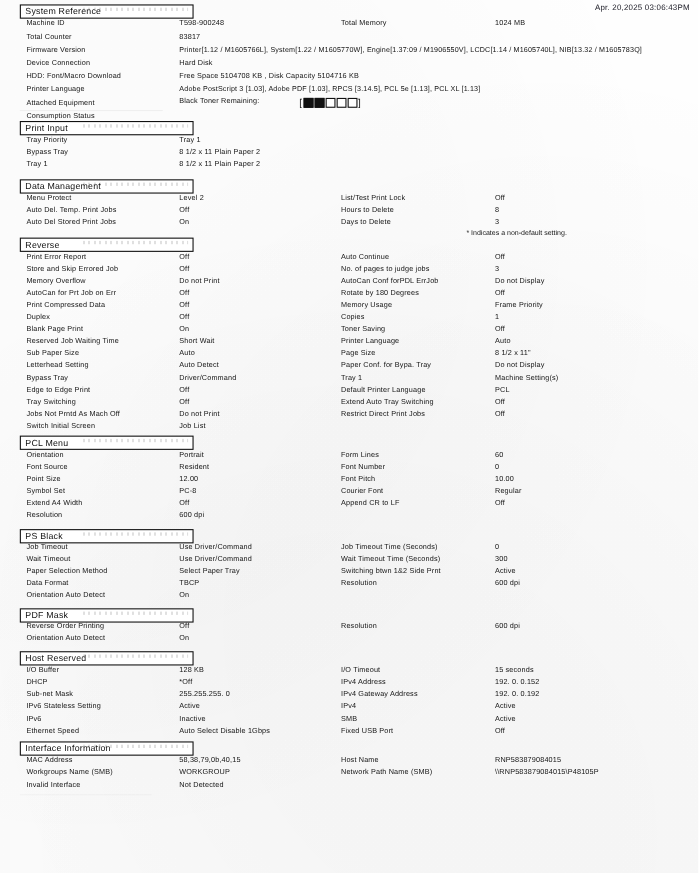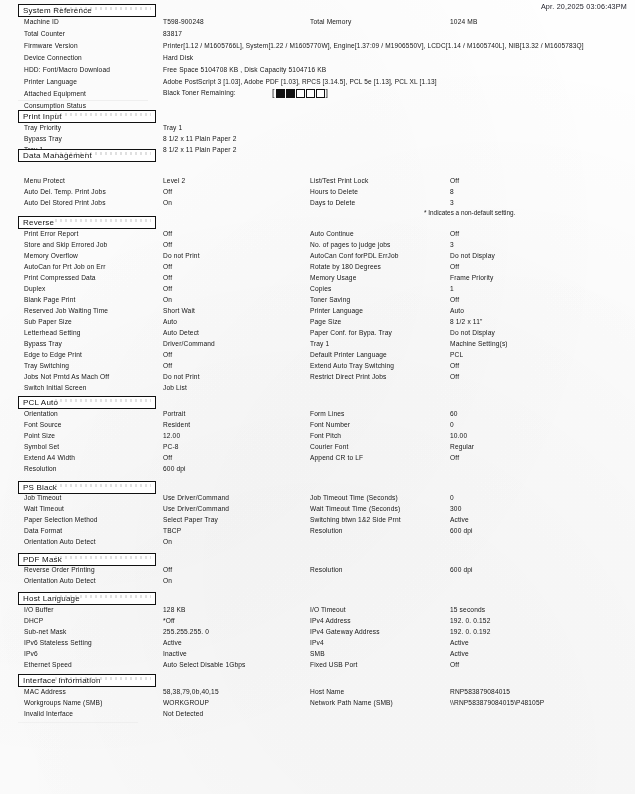--- a/index.html
+++ b/index.html
@@ -33,21 +33,21 @@
     right: 8px;
     font-size: 7.2px;
     letter-spacing: 0.2px;
     color: #20202a;
     white-space: nowrap;
   }
   
   .section-title {
     position: absolute;
     left: 18px;
-    width: 138px;
+    width: 158px;
     height: 13px;
     border: 1px solid #111;
     box-sizing: border-box;
     background: #fff;
   }
   .section-title span {
     position: absolute;
     left: 4px;
     top: 1px;
     font-size: 8px;
@@ -153,21 +153,21 @@
       <div class="section-title" style="top: 110px;">
         <span>Print Input</span>
         <div class="smudge"></div>
       </div>
       <div class="row lbl-l" style="top: 124px;">Tray Priority</div>
       <div class="row val-l" style="top: 124px;">Tray 1</div>
       <div class="row lbl-l" style="top: 135px;">Bypass Tray</div>
       <div class="row val-l" style="top: 135px;">8 1/2 x 11 Plain Paper 2</div>
       <div class="row lbl-l" style="top: 146px;">Tray 1</div>
       <div class="row val-l" style="top: 146px;">8 1/2 x 11 Plain Paper 2</div>
-      <div class="section-title" style="top: 149px;">
+      <div class="section-title" style="top: 163px;">
         <span>Data Management</span>
         <div class="smudge"></div>
       </div>
       <div class="row lbl-l" style="top: 177px;">Menu Protect</div>
       <div class="row val-l" style="top: 177px;">Level 2</div>
       <div class="row lbl-l" style="top: 188px;">Auto Del. Temp. Print Jobs</div>
       <div class="row val-l" style="top: 188px;">Off</div>
       <div class="row lbl-l" style="top: 199px;">Auto Del Stored Print Jobs</div>
       <div class="row val-l" style="top: 199px;">On</div>
       <div class="row lbl-r" style="top: 177px;">List/Test Print Lock</div>
@@ -232,21 +232,21 @@
       <div class="row val-r" style="top: 329px;">Do not Display</div>
       <div class="row lbl-r" style="top: 340px;">Tray 1</div>
       <div class="row val-r" style="top: 340px;">Machine Setting(s)</div>
       <div class="row lbl-r" style="top: 351px;">Default Printer Language</div>
       <div class="row val-r" style="top: 351px;">PCL</div>
       <div class="row lbl-r" style="top: 362px;">Extend Auto Tray Switching</div>
       <div class="row val-r" style="top: 362px;">Off</div>
       <div class="row lbl-r" style="top: 373px;">Restrict Direct Print Jobs</div>
       <div class="row val-r" style="top: 373px;">Off</div>
       <div class="section-title" style="top: 396px;">
-        <span>PCL Auto</span>
+        <span>PCL Menu</span>
         <div class="smudge"></div>
       </div>
       <div class="row lbl-l" style="top: 410px;">Orientation</div>
       <div class="row val-l" style="top: 410px;">Portrait</div>
       <div class="row lbl-l" style="top: 421px;">Font Source</div>
       <div class="row val-l" style="top: 421px;">Resident</div>
       <div class="row lbl-l" style="top: 432px;">Point Size</div>
       <div class="row val-l" style="top: 432px;">12.00</div>
       <div class="row lbl-l" style="top: 443px;">Symbol Set</div>
       <div class="row val-l" style="top: 443px;">PC-8</div>
@@ -290,21 +290,21 @@
         <span>PDF Mask</span>
         <div class="smudge"></div>
       </div>
       <div class="row lbl-l" style="top: 566px;">Reverse Order Printing</div>
       <div class="row val-l" style="top: 566px;">Off</div>
       <div class="row lbl-l" style="top: 577px;">Orientation Auto Detect</div>
       <div class="row val-l" style="top: 577px;">On</div>
       <div class="row lbl-r" style="top: 566px;">Resolution</div>
       <div class="row val-r" style="top: 566px;">600 dpi</div>
       <div class="section-title" style="top: 592px;">
-        <span>Host Language</span>
+        <span>Host Reserved</span>
         <div class="smudge"></div>
       </div>
       <div class="row lbl-l" style="top: 606px;">I/O Buffer</div>
       <div class="row val-l" style="top: 606px;">128 KB</div>
       <div class="row lbl-l" style="top: 617px;">DHCP</div>
       <div class="row val-l" style="top: 617px;">*Off</div>
       <div class="row lbl-l" style="top: 628px;">Sub-net Mask</div>
       <div class="row val-l" style="top: 628px;">255.255.255.  0</div>
       <div class="row lbl-l" style="top: 639px;">IPv6 Stateless Setting</div>
       <div class="row val-l" style="top: 639px;">Active</div>

